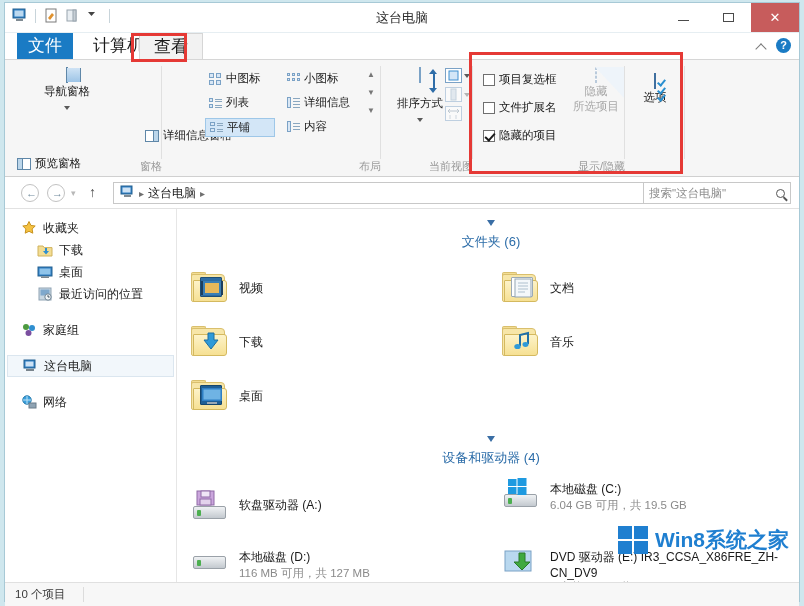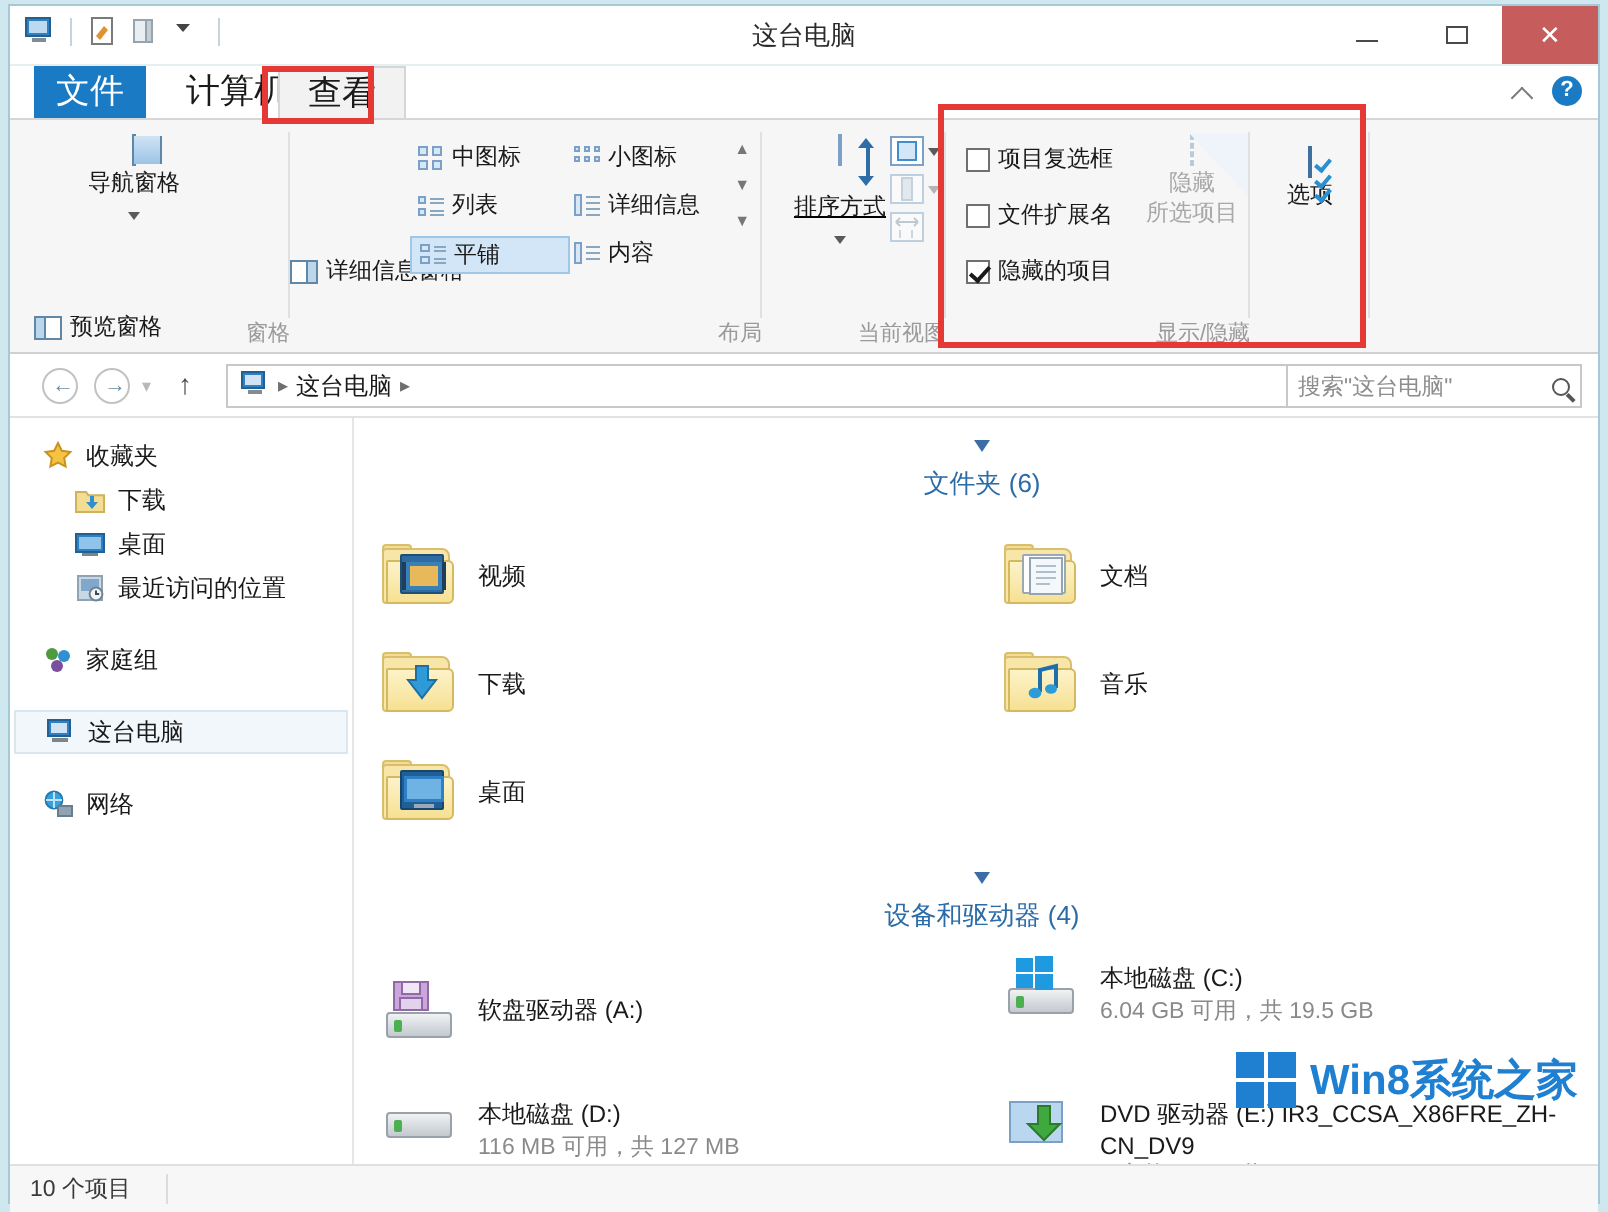--- a/index.html
+++ b/index.html
@@ -240,21 +240,21 @@
     <div class="tab computer">计算机</div>
     <div class="tab view">查看</div>
     <div class="ribbon-right">
       <span class="chev"></span>
       <span class="helpbtn">?</span>
     </div>
   </div>
 
   <div class="ribbon">
 
-    <div class="group" style="left:0;width:140px;">
+    <div class="group" style="left:0;width:157px;">
       <div class="bigbtn" style="left:22px;top:8px;width:80px;">
         <span class="bigpane-ico"></span>
         <span class="cap">导航窗格</span>
         <span class="caret" style="margin-top:1px;"></span>
       </div>
       <div class="smallitem" style="left:12px;top:96px;">
         <span class="pane-ico"></span>
         <span>预览窗格</span>
       </div>
       <div class="glabel">窗格</div>
@@ -300,21 +300,21 @@
       <div class="smallitem" style="left:82px;top:34px;padding:1px 4px;">
         <span class="lv">
           <i class="blk" style="left:0;top:0;width:4px;height:11px;"></i>
           <i class="ln" style="left:6px;top:1px;width:7px;"></i>
           <i class="ln" style="left:6px;top:4px;width:7px;"></i>
           <i class="ln" style="left:6px;top:7px;width:7px;"></i>
           <i class="ln" style="left:6px;top:10px;width:7px;"></i>
         </span>
         <span>详细信息</span>
       </div>
-      <div class="smallitem sel" style="left:4px;top:58px;padding:1px 4px;width:80px;">
+      <div class="smallitem sel" style="left:4px;top:58px;padding:1px 4px;width:70px;">
         <span class="lv">
           <i class="blk" style="left:0;top:0;width:5px;height:4px;"></i>
           <i class="blk" style="left:0;top:6px;width:5px;height:4px;"></i>
           <i class="ln" style="left:7px;top:1px;width:6px;"></i>
           <i class="ln" style="left:7px;top:3px;width:6px;"></i>
           <i class="ln" style="left:7px;top:7px;width:6px;"></i>
           <i class="ln" style="left:7px;top:9px;width:6px;"></i>
         </span>
         <span>平铺</span>
       </div>
@@ -329,21 +329,21 @@
       </div>
       <div style="position:absolute;right:6px;top:10px;display:flex;flex-direction:column;gap:9px;align-items:center;">
         <span style="font-size:8px;color:#777;">▲</span>
         <span style="font-size:8px;color:#777;">▼</span>
         <span style="font-size:8px;color:#777;">▼</span>
       </div>
       <div class="glabel">布局</div>
     </div>
 
     <div class="group" style="left:376px;width:92px;">
-      <div class="bigbtn" style="left:8px;top:8px;width:62px;text-decoration:underline;">
+      <div class="bigbtn" style="left:8px;top:8px;width:62px;">
         <span style="display:inline-block;position:relative;width:42px;height:26px;">
           <span class="sort-ico">
             <i style="top:3px;"></i><i style="top:7px;"></i><i style="top:11px;"></i><i style="top:15px;"></i><i style="top:19px;"></i>
           </span>
           <span class="arrow-ud">
             <span class="tu"></span>
               <span class="td"></span>
           </span>
         </span>
         <span class="cap">排序方式</span>

